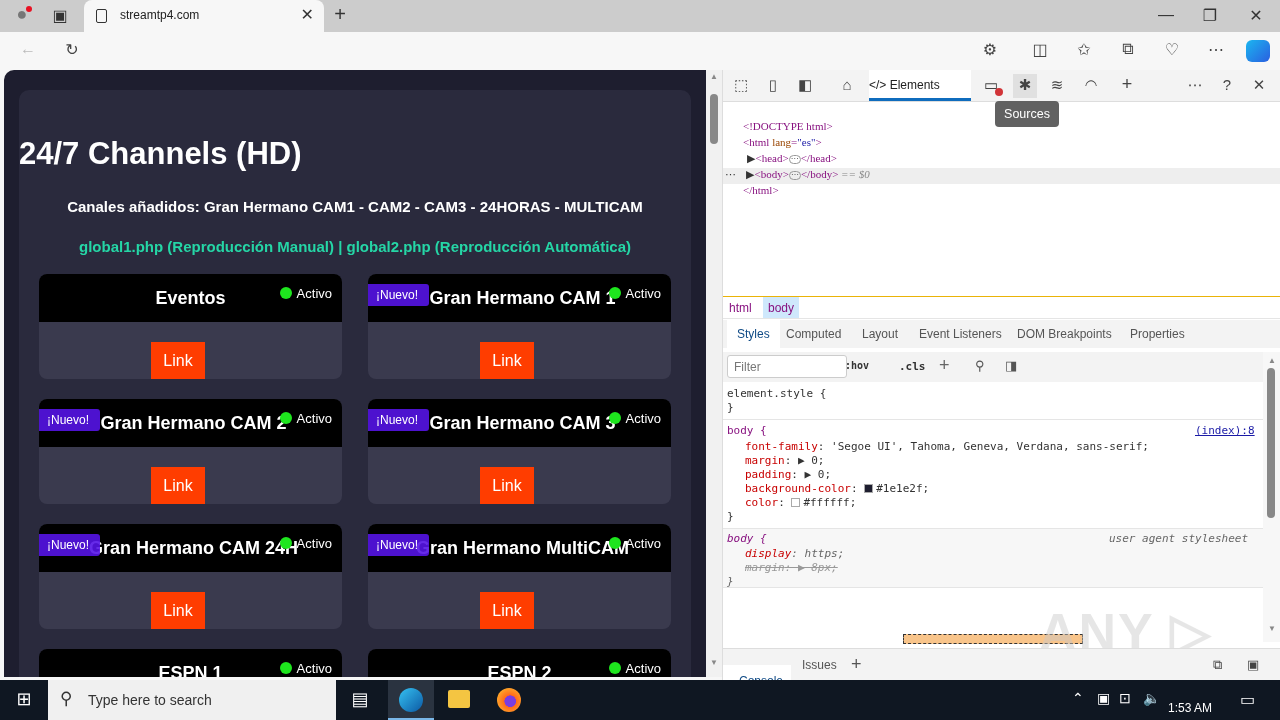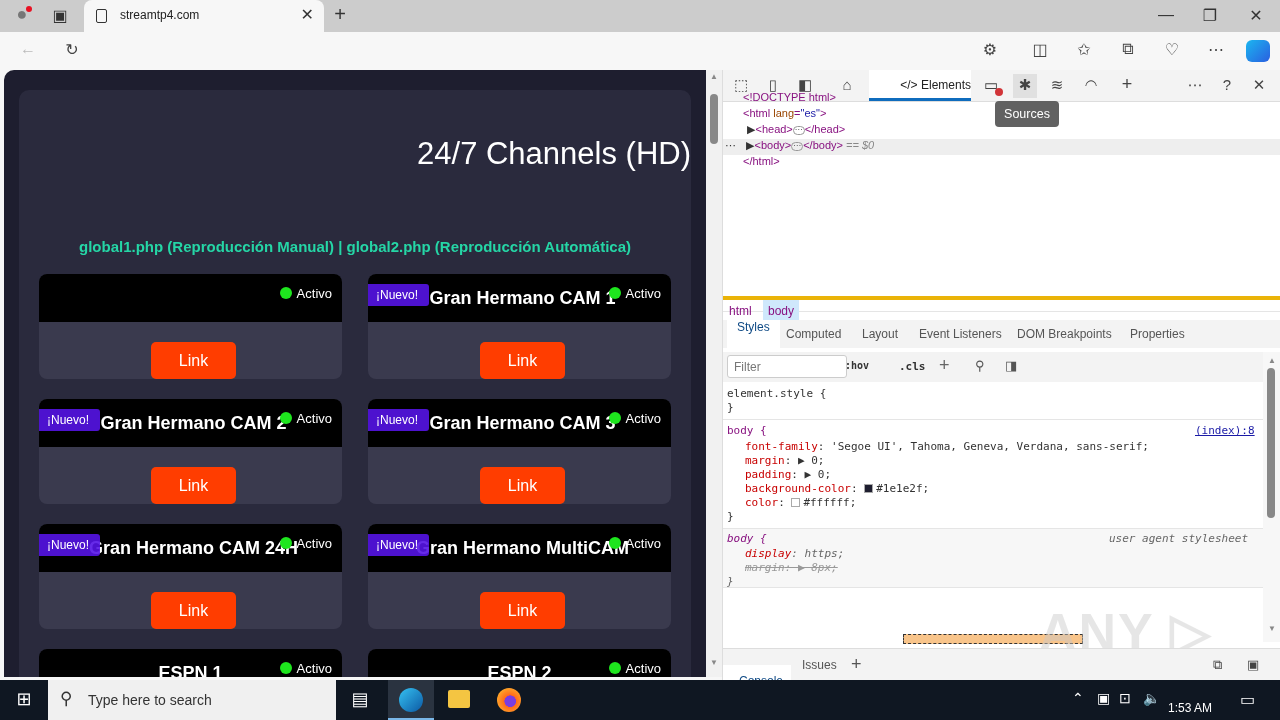--- a/index.html
+++ b/index.html
@@ -15,45 +15,45 @@
 
 #navbar{position:absolute;left:0;top:32px;width:1280px;height:38px;background:#f7f7f7}
 #urlbox{position:absolute;left:100px;top:4px;width:864px;height:30px;background:#fff;border-radius:15px}
 #urlbox .lock{position:absolute;left:20px;top:8px;width:10px;height:12px;border:1.3px solid #555;border-radius:2px}
 #urlbox .url{position:absolute;left:48px;top:7px;font-size:13px;color:#222}
 #urlbox .url .pre{color:#777}
 .nav-ico{position:absolute;top:8px;font-size:16px;color:#444;width:24px;text-align:center}
 
 #viewport{position:absolute;left:4px;top:70px;width:702px;height:607px;background:#1e1e2f;border-radius:10px 0 0 0;overflow:hidden}
 #container{position:absolute;left:15px;top:20px;width:672px;height:620px;background:#2a2a3d;border-radius:10px}
-#pagetitle{position:absolute;left:0;top:46px;width:100%;text-align:right;font-size:31px;font-weight:normal;color:#fff}
+#pagetitle{position:absolute;left:0;top:46px;width:100%;text-align:left;font-size:31px;font-weight:bold;color:#fff}
 #subtitle{position:absolute;left:0;top:108px;width:100%;text-align:center;font-size:15px;font-weight:bold;color:#fff}
 #links{position:absolute;left:0;top:148px;width:100%;text-align:center;font-size:15px;font-weight:bold;color:#25d6a6}
 .card{position:absolute;width:303px;height:105px;background:#3a3a4e;border-radius:8px;overflow:hidden}
 .card .head{position:absolute;left:0;top:0;width:100%;height:48px;background:#000}
 .card .name{position:absolute;left:0;top:14px;width:100%;text-align:center;font-size:18px;font-weight:bold;color:#fff;white-space:nowrap}
 .card .badge{position:absolute;left:0;top:10px;width:61px;height:22px;background:rgba(85,20,230,.9);color:#fff;font-size:12px;padding:4px 0 0 8px;border-radius:0 3px 3px 0}
 .card .status{position:absolute;right:10px;top:12px;font-size:13px;color:#fff}
 .card .dot{display:inline-block;width:12px;height:12px;border-radius:50%;background:#1ee51e;margin-right:5px;vertical-align:-1px}
-.card .link{position:absolute;left:112px;top:68px;width:85px;height:37px;background:#ff3d00;border-radius:5px;color:#fff;font-size:16px;text-align:center;padding-top:10px}
+.card .link{position:absolute;left:112px;top:68px;width:54px;height:37px;background:#ff3d00;border-radius:0;color:#fff;font-size:16px;text-align:center;padding-top:10px}
 
 #pscroll{position:absolute;left:706px;top:70px;width:16px;height:607px;background:#f1f1f1}
 #pscroll .thumb{position:absolute;left:4px;top:24px;width:8px;height:50px;background:#888;border-radius:4px}
 
 #devtools{position:absolute;left:722px;top:70px;width:558px;height:610px;background:#fff;border-left:1px solid #ddd}
 #dt-toolbar{position:absolute;left:0;top:0;width:558px;height:32px;background:#f3f3f3;border-bottom:1px solid #ddd}
 .dt-ico{position:absolute;top:6px;font-size:15px;color:#444;width:24px;text-align:center}
-#dt-elements-tab{position:absolute;left:146px;top:0;width:102px;height:31px;background:#fff;border-bottom:3px solid #0f6cbd;font-size:12px;color:#222;padding-top:8px;text-align:right}
+#dt-elements-tab{position:absolute;left:146px;top:0;width:102px;height:31px;background:#fff;border-bottom:3px solid #0f6cbd;font-size:12px;color:#222;padding-top:8px;text-align:left}
 #sources-tip{position:absolute;left:272px;top:31px;width:64px;height:26px;background:#616161;color:#fff;font-size:12.5px;border-radius:4px;text-align:center;padding-top:6px}
-#dom{position:absolute;left:0;top:20px;width:558px;height:190px;font-family:Liberation Sans, sans-serif;font-size:11px}
+#dom{position:absolute;left:0;top:49px;width:558px;height:190px;font-family:Liberation Serif, serif;font-size:11px}
 .dl{position:absolute;left:20px;height:16px;white-space:nowrap;color:#881280}
 .dl .gray{color:#888}.dl .attr{color:#994500}.dl .val{color:#1a1aa6}
 .ell{display:inline-block;width:12px;height:9px;border:1px solid #999;border-radius:5px;font-size:8px;line-height:6px;text-align:center;color:#555;vertical-align:middle}
 #dom-sel{position:absolute;left:0;top:49px;width:558px;height:16px;background:#eee}
-#crumbs{position:absolute;left:0;top:226px;width:558px;height:16px;border-top:4px solid #eab308;border-bottom:1px solid #e5e5e5;font-size:12px}
+#crumbs{position:absolute;left:0;top:226px;width:558px;height:23px;border-top:1px solid #eab308;border-bottom:1px solid #e5e5e5;font-size:12px}
 #crumbs span{position:absolute;top:4px;color:#881280}
 #crumb-body{background:#cfe8fc;padding:0 5px;height:21px;top:0!important;padding-top:4px}
 #subtabs{position:absolute;left:0;top:250px;width:558px;height:28px;background:#f3f3f3;font-size:12px;color:#555}
 #subtabs span{position:absolute;top:7px}
 #filterbar{position:absolute;left:0;top:282px;width:540px;height:30px;background:#f3f3f3}
 #filter{position:absolute;left:4px;top:3px;width:120px;height:23px;border:1px solid #ccc;background:#fff;border-radius:3px;font-size:12px;color:#777;padding:4px 6px}
 #styles{position:absolute;left:0;top:312px;width:540px;height:260px;font-family:"DejaVu Sans Mono",monospace;font-size:11px;color:#333}
 .sl{position:absolute;left:4px;white-space:nowrap}
 .sel{color:#881280}.prop{color:#c80000}.ua{color:#666;font-style:italic}
 .sw{display:inline-block;width:9px;height:9px;border:1px solid #aaa;vertical-align:-1px;margin-right:3px}
@@ -99,24 +99,26 @@
   <div class="nav-ico" style="left:1072px">✩</div>
   <div class="nav-ico" style="left:1116px">⧉</div>
   <div class="nav-ico" style="left:1160px">♡</div>
   <div class="nav-ico" style="left:1204px">⋯</div>
   <div class="abs" style="left:1246px;top:8px;width:24px;height:22px;background:linear-gradient(135deg,#1bb6f0,#2a5fe0);border-radius:6px"></div>
 </div>
 
 <div id="viewport">
   <div id="container">
     <div id="pagetitle">24/7 Channels (HD)</div>
+    <div id="subtitle">Canales añadidos: Gran Hermano CAM1 - CAM2 - CAM3 - 24HORAS - MULTICAM</div>
     <div id="links">global1.php (Reproducción Manual) | global2.php (Reproducción Automática)</div>
 
     <div class="card" style="left:20px;top:184px">
       <div class="head"></div>
+      <div class="name">Eventos</div>
       <div class="status"><span class="dot"></span><span>Activo</span></div>
       <div class="link">Link</div>
     </div>
 
     <div class="card" style="left:349px;top:184px">
       <div class="head"></div>
       <div class="name" style="padding-left:6px">Gran Hermano CAM 1</div>
       <div class="badge">¡Nuevo!</div>
       <div class="status"><span class="dot"></span><span>Activo</span></div>
       <div class="link">Link</div>
@@ -203,21 +205,21 @@
     <div class="dl" style="top:49px;left:2px"><span style="color:#333;margin-right:10px">⋯</span><span style="color:#333">▶</span><span>&lt;body&gt;</span><span class="ell">⋯</span><span>&lt;/body&gt;</span> <span class="gray" style="font-style:italic">== $0</span></div>
     <div class="dl" style="top:65px">&lt;/html&gt;</div>
   </div>
 
   <div id="crumbs">
     <span style="left:6px">html</span>
     <span id="crumb-body" style="left:40px">body</span>
   </div>
 
   <div id="subtabs">
-    <span style="left:4px;top:0;height:28px;background:#fff;padding:0 10px 0;color:#0f4a85">Styles</span>
+    <span style="left:4px;top:0;height:28px;background:#fff;padding:7px 10px 0;color:#0f4a85">Styles</span>
     <span style="left:63px">Computed</span>
     <span style="left:139px">Layout</span>
     <span style="left:196px">Event Listeners</span>
     <span style="left:294px">DOM Breakpoints</span>
     <span style="left:407px">Properties</span>
   </div>
 
   <div id="filterbar">
     <div id="filter">Filter</div>
     <span class="abs" style="left:122px;top:8px;font-size:10px;font-weight:bold;font-family:'DejaVu Sans Mono',monospace;color:#333">:hov</span>

